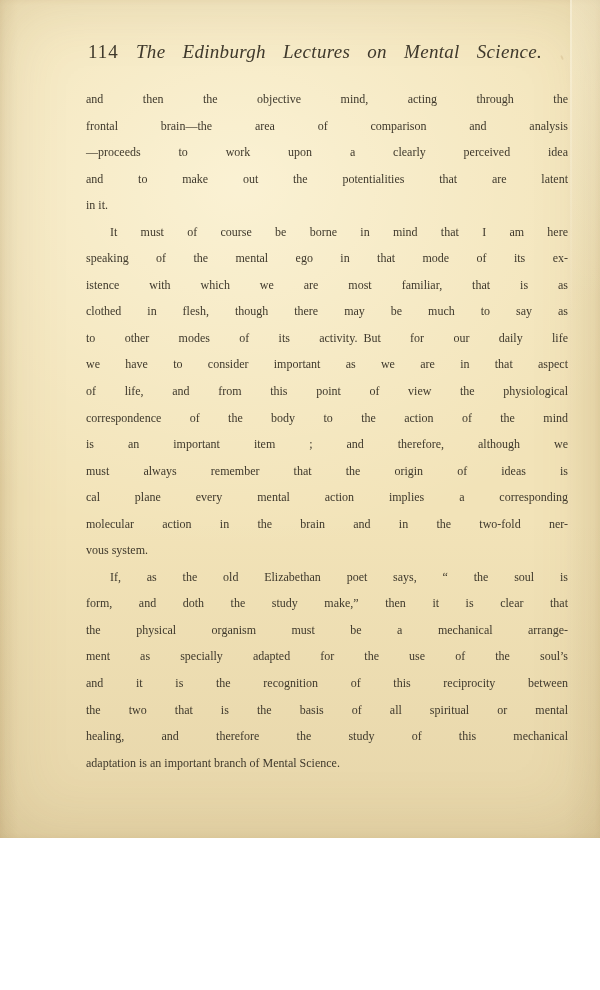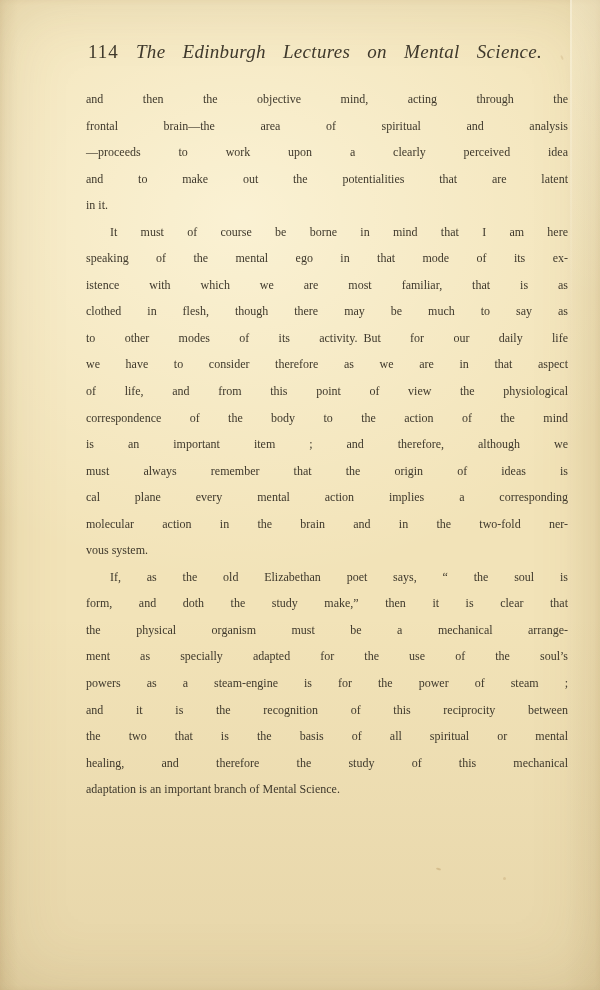--- a/index.html
+++ b/index.html
@@ -10,21 +10,21 @@
   }
   * { box-sizing: border-box; }
   html, body { margin: 0; padding: 0; }
   body {
     width: 600px; height: 990px;
     font-family: "Liberation Serif", "DejaVu Serif", serif;
     overflow: hidden;
   }
   .page {
     position: relative;
-    width: 600px; height: 990px;
+    width: 600px; height: 838px;
     background-color: var(--paper);
     background-image:
       radial-gradient(ellipse 620px 520px at 40% 22%, rgba(255,249,226,0.65), rgba(255,249,226,0) 70%),
       linear-gradient(to bottom, rgba(130,95,40,0) 62%, rgba(130,95,40,0.10) 100%),
       linear-gradient(to right, rgba(130,95,40,0.10) 0%, rgba(130,95,40,0) 3%, rgba(130,95,40,0) 94%, rgba(130,95,40,0.06) 100%);
     box-shadow: inset 0 0 70px rgba(125,92,40,0.16), inset 0 0 6px rgba(125,92,40,0.08);
     color: var(--ink);
     overflow: hidden;
   }
   .running-header {
@@ -76,42 +76,41 @@
   .speck-c { left: 561px; top: 55px; width: 2px; height: 5px; background: rgba(165,125,70,0.18); transform: rotate(-25deg); }
 </style>
 </head>
 <body>
 
 <div class="page">
   <div class="running-header"><span class="pagenum">114</span> <span class="title">The Edinburgh Lectures on Mental Science.</span></div>
 
   <div class="page-body">
       <div class="line">and then the objective mind, acting through the</div>
-      <div class="line">frontal brain—the area of spiritual and analysis</div>
+      <div class="line">frontal brain—the area of comparison and analysis</div>
       <div class="line">—proceeds to work upon a clearly perceived idea</div>
       <div class="line">and to make out the potentialities that are latent</div>
       <div class="line last">in it.</div>
       <div class="line indent">It must of course be borne in mind that I am here</div>
       <div class="line">speaking of the mental ego in that mode of its ex-</div>
       <div class="line">istence with which we are most familiar, that is as</div>
       <div class="line">clothed in flesh, though there may be much to say as</div>
       <div class="line">to other modes of its activity. But for our daily life</div>
-      <div class="line">we have to consider therefore as we are in that aspect</div>
+      <div class="line">we have to consider important as we are in that aspect</div>
       <div class="line">of life, and from this point of view the physiological</div>
       <div class="line">correspondence of the body to the action of the mind</div>
       <div class="line">is an important item ; and therefore, although we</div>
       <div class="line">must always remember that the origin of ideas is</div>
       <div class="line">cal plane every mental action implies a corresponding</div>
       <div class="line">molecular action in the brain and in the two-fold ner-</div>
       <div class="line last">vous system.</div>
       <div class="line indent">If, as the old Elizabethan poet says, “ the soul is</div>
       <div class="line">form, and doth the study make,” then it is clear that</div>
       <div class="line">the physical organism must be a mechanical arrange-</div>
       <div class="line">ment as specially adapted for the use of the soul’s</div>
-      <div class="line">powers as a steam-engine is for the power of steam ;</div>
       <div class="line">and it is the recognition of this reciprocity between</div>
       <div class="line">the two that is the basis of all spiritual or mental</div>
       <div class="line">healing, and therefore the study of this mechanical</div>
       <div class="line last">adaptation is an important branch of Mental Science.</div>
     </div>
 
   <div class="crease"></div>
   <div class="edge-strip"></div>
   <div class="speck speck-a"></div>
   <div class="speck speck-b"></div>

